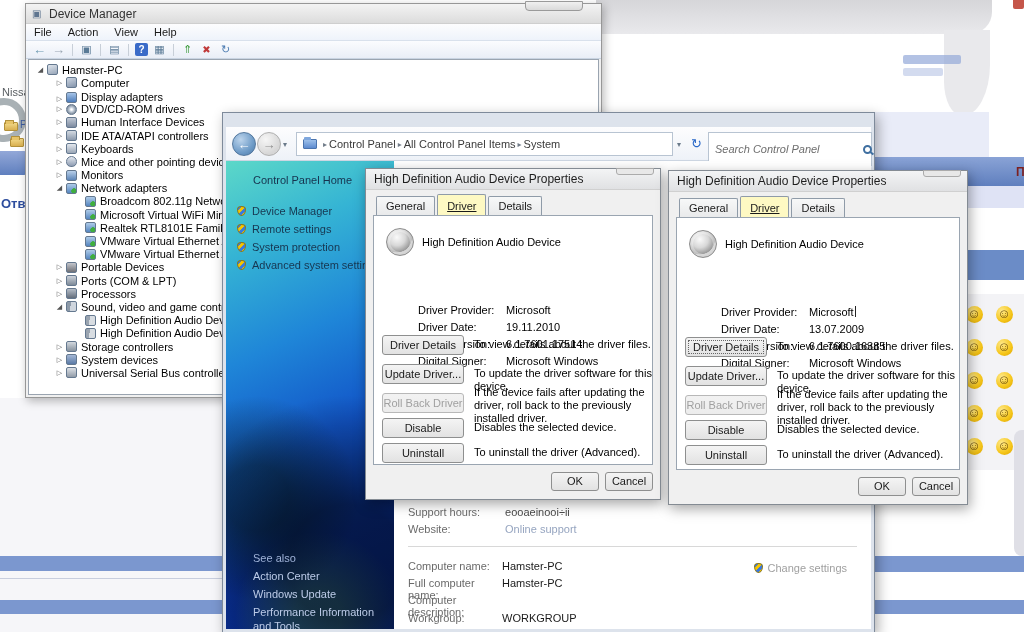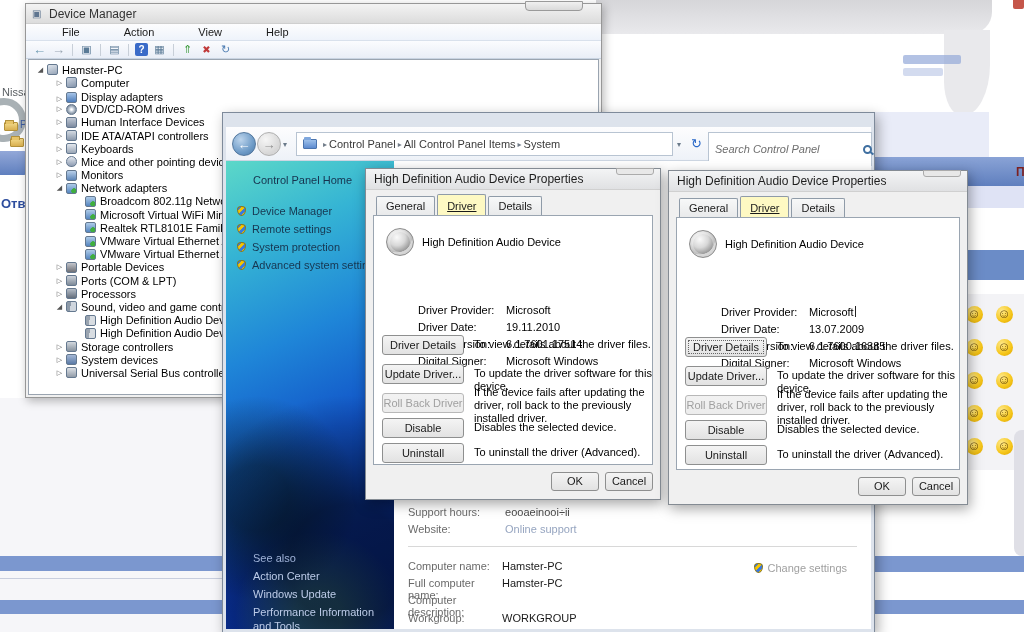--- a/index.html
+++ b/index.html
@@ -36,21 +36,21 @@
   .bg-redge { left:1014px; top:430px; width:10px; height:126px; background:#dfdfe6; border-radius:8px 0 0 8px; }
   .bg-rband3 { left:875px; top:556px; width:149px; height:16px; background:#7b97cf; }
   .bg-rband4 { left:875px; top:600px; width:149px; height:14px; background:#7b97cf; }
 
   
   .dm { left:25px; top:3px; width:577px; height:395px; background:#f0f0f0; border:1px solid #979797; box-shadow:2px 3px 9px rgba(0,0,0,.28); z-index:10; }
   .dm-title { height:20px; background:linear-gradient(#f3f3f3,#dcdcdc); display:flex; align-items:center; padding-left:6px; gap:5px; font-size:12px; color:#333; border-bottom:1px solid #cfcfcf; }
   .dm-appicon { width:12px; height:12px; font-size:10px; color:#5f7590; line-height:12px; }
   .dm-caps { position:absolute; right:18px; top:-3px; width:58px; height:10px; background:linear-gradient(#f0f0f0,#dadada); border:1px solid #9a9a9a; border-radius:0 0 4px 4px; }
   .dm-menubar { height:17px; background:linear-gradient(#fdfdfe,#eef3fb); border-bottom:1px solid #d9e1ec; display:flex; align-items:center; font-size:11px; color:#1a1a1a; }
-  .dm-menubar span { padding:0 8px;margin-left:28px; }
+  .dm-menubar span { padding:0 8px; }
   .dm-toolbar { height:18px; background:linear-gradient(#fbfcfe,#e9eef7); border-bottom:1px solid #c9d4e2; display:flex; align-items:center; gap:4px; padding:0 6px; }
   .tbi { min-width:15px; height:14px; display:flex; align-items:center; justify-content:center; font-size:11px; color:#5a7a96; }
   .back-icon { color:#6a98b0; font-size:13px; }
   .forward-icon { color:#9aa6b2; font-size:13px; }
   .toolbar-separator { min-width:1px; width:1px; height:12px; background:#c8cfd8; margin:0 2px; }
   .help-icon { background:#3a6bc8; color:#fff; border-radius:2px; min-width:13px; width:13px; height:13px; font-weight:bold; font-size:10px; }
   .update-driver-icon { color:#3a9a3a; }
   .uninstall-icon { color:#c03a3a; font-size:10px; }
   .scan-hardware-icon { color:#4a7ab0; }
   .dm-client { position:absolute; left:2px; right:2px; top:55px; bottom:2px; background:#fff; border:1px solid #9aa4b0; overflow:hidden; padding-top:3px; }

